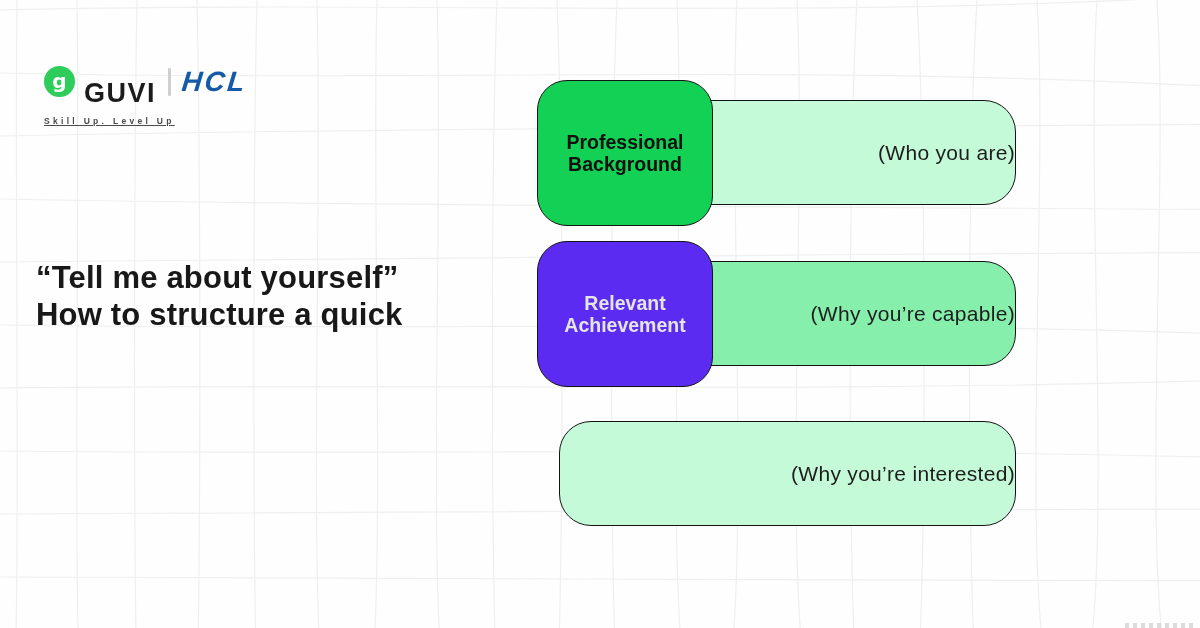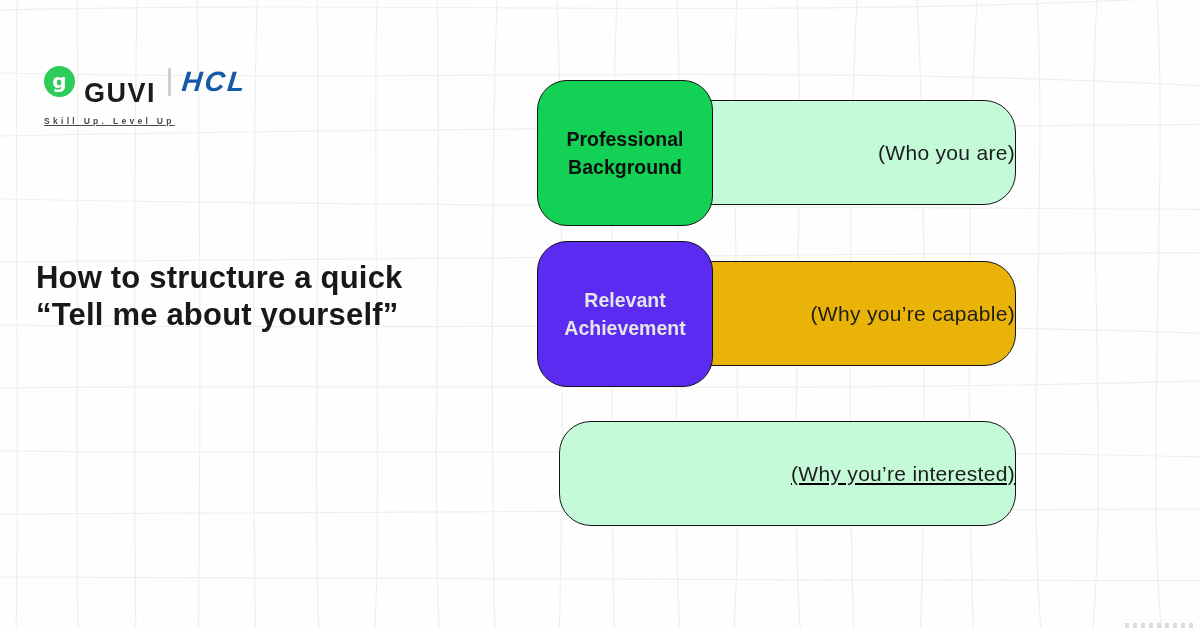--- a/index.html
+++ b/index.html
@@ -73,21 +73,21 @@
   .desc-text {
     font-size: 21px; color: #1d1d1d; letter-spacing: 0.3px;
   }
   .label-box {
     position: absolute; left: 0; top: 0;
     width: 176px; height: 146px;
     border: 1.6px solid #141414; border-radius: 30px;
     box-sizing: border-box;
     display: flex; align-items: center; justify-content: center;
     text-align: center; padding: 0 12px;
-    font-size: 19.5px; font-weight: 700; line-height: 28px;
+    font-size: 19.5px; font-weight: 700; line-height: 22px;
     z-index: 2;
   }
 
   
   .watermark {
     position: absolute; right: 5px; bottom: 0;
     width: 70px; height: 5px; opacity: 0.55;
     background: repeating-linear-gradient(90deg, #bfbfbf 0 4px, transparent 4px 8px);
   }
 </style>
@@ -135,43 +135,43 @@
         <span class="g">g</span>
       </span>
       <span class="guvi-word">GUVI</span>
       <span class="logo-divider"></span>
       <span class="hcl-word" style="color: rgb(21, 90, 167);">HCL</span>
     </div>
     <div class="tagline">Skill Up. Level Up</div>
   </header>
 
   <h1 class="title">
+    <span>“Tell me about yourself”</span>
     <span>How to structure a quick</span>
-    <span>“Tell me about yourself”</span>
   </h1>
 
   <div class="row row-0">
     <div class="desc-box" style="background: rgb(197, 250, 216);">
       <span class="desc-text">(Who you are)</span>
     </div>
     <div class="label-box" style="background: rgb(18, 209, 84); color: rgb(16, 16, 16);">
       <span class="label-text">Professional Background</span>
     </div>
   </div>
 
   <div class="row row-1">
-    <div class="desc-box" style="background: #eab308;">
+    <div class="desc-box" style="background: #86efac;">
       <span class="desc-text">(Why you’re capable)</span>
     </div>
     <div class="label-box" style="background: rgb(92, 43, 242); color: #e5e5e5;">
       <span class="label-text">Relevant Achievement</span>
     </div>
   </div>
 
   <div class="row row-2">
-    <div class="desc-box" style="background: rgb(197, 250, 216); text-decoration: underline;">
+    <div class="desc-box" style="background: rgb(197, 250, 216);">
       <span class="desc-text">(Why you’re interested)</span>
     </div>
   </div>
 
   <div class="watermark"></div>
 
 </div>
 
 </body></html>

